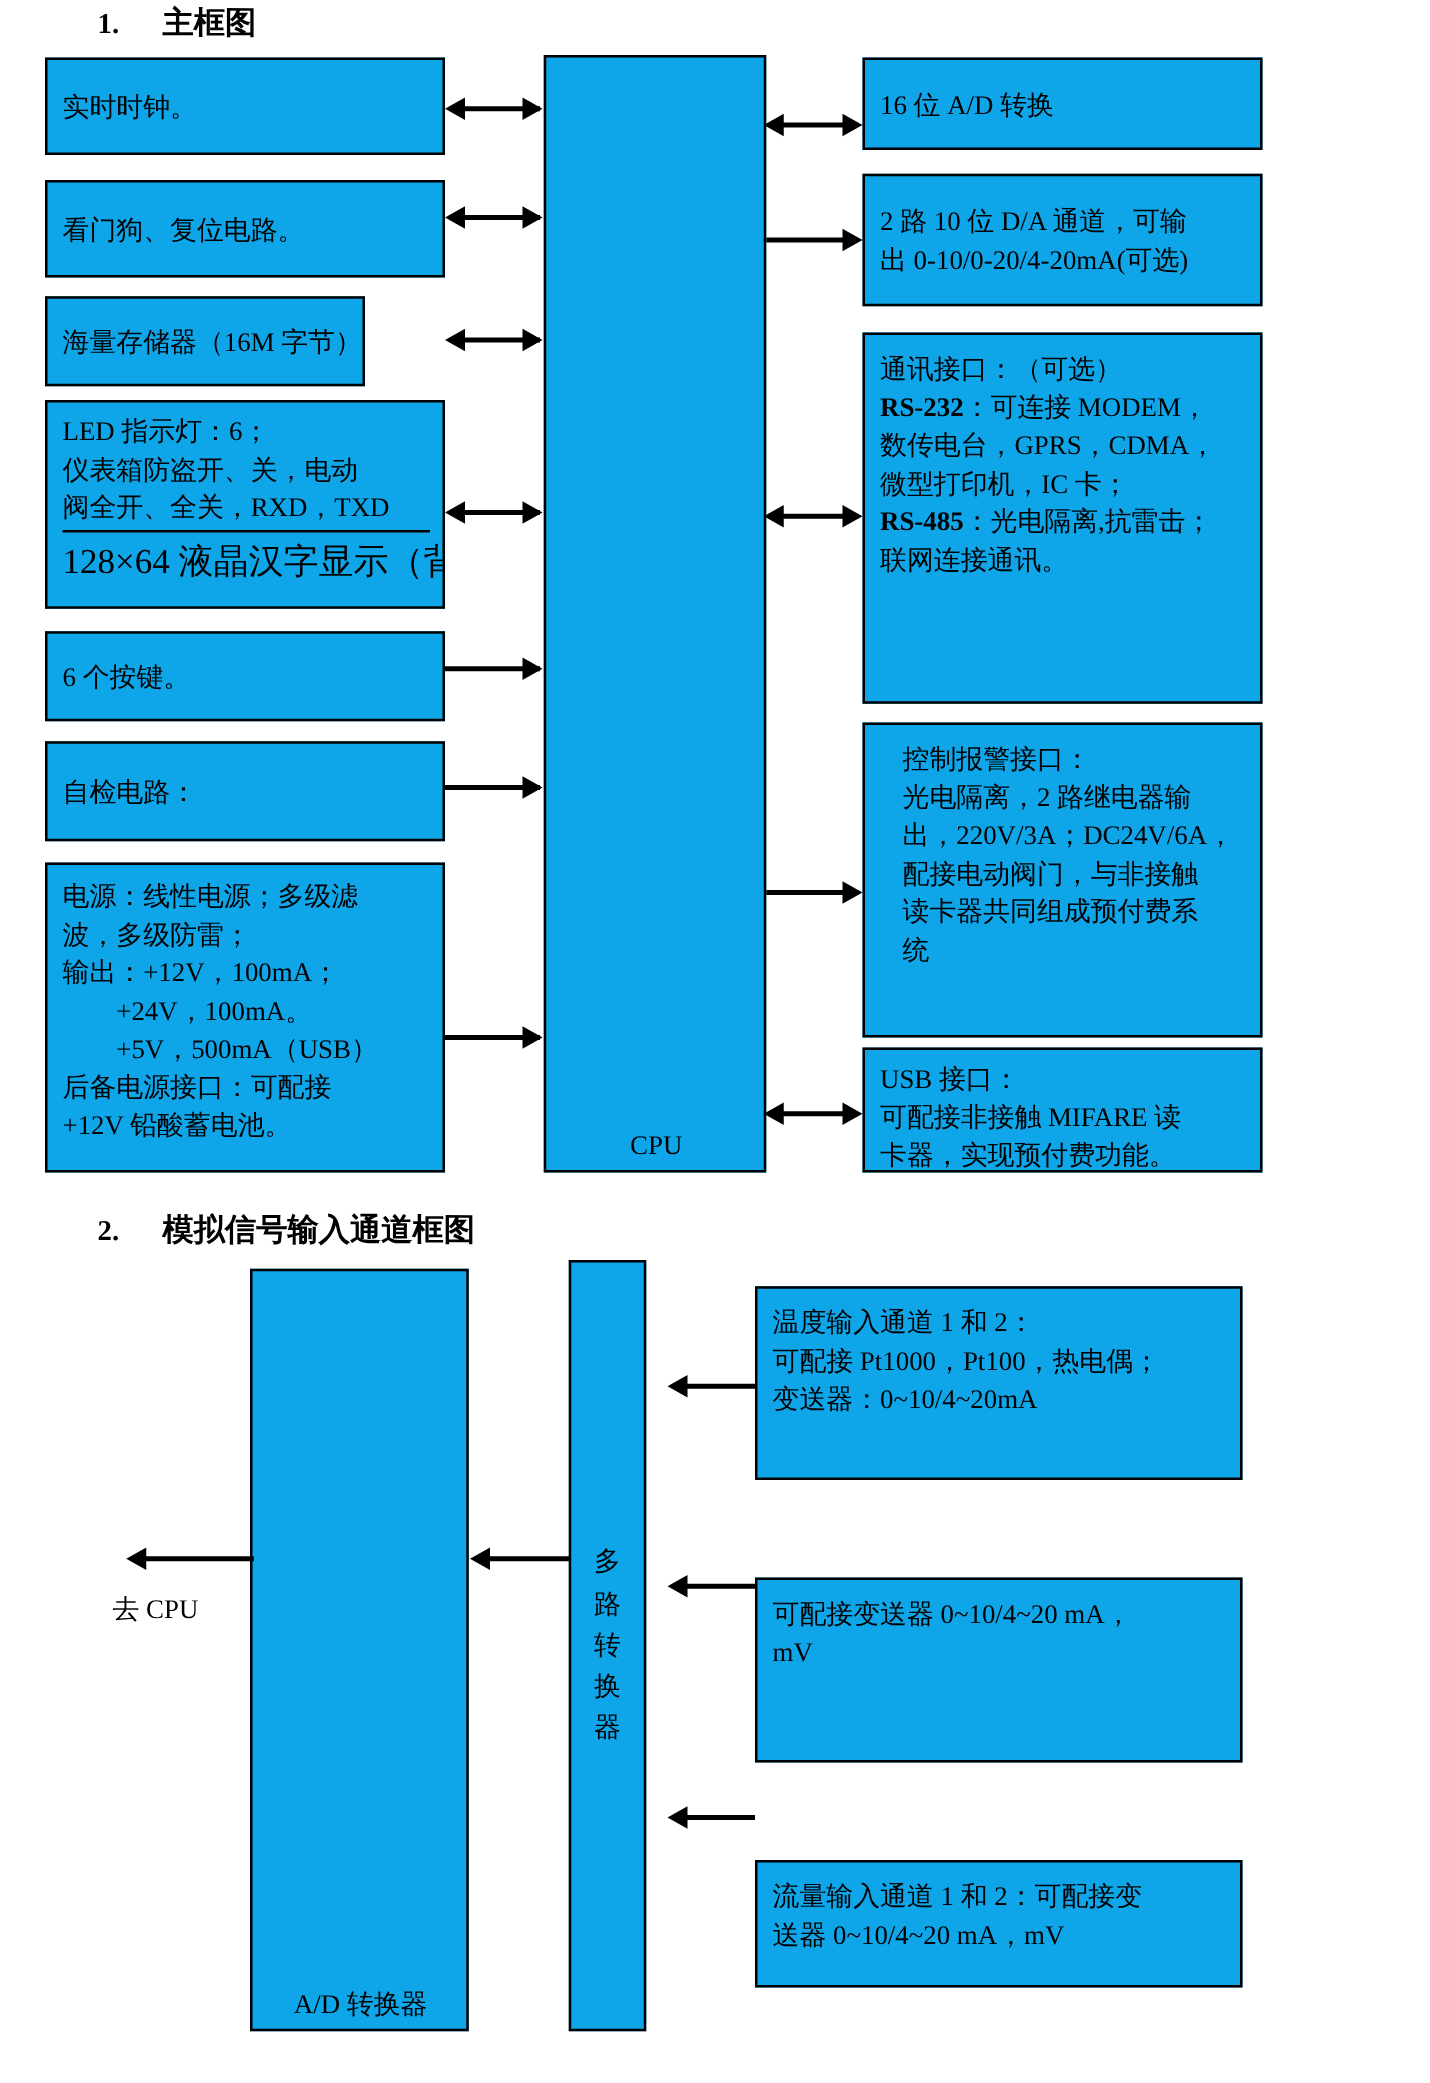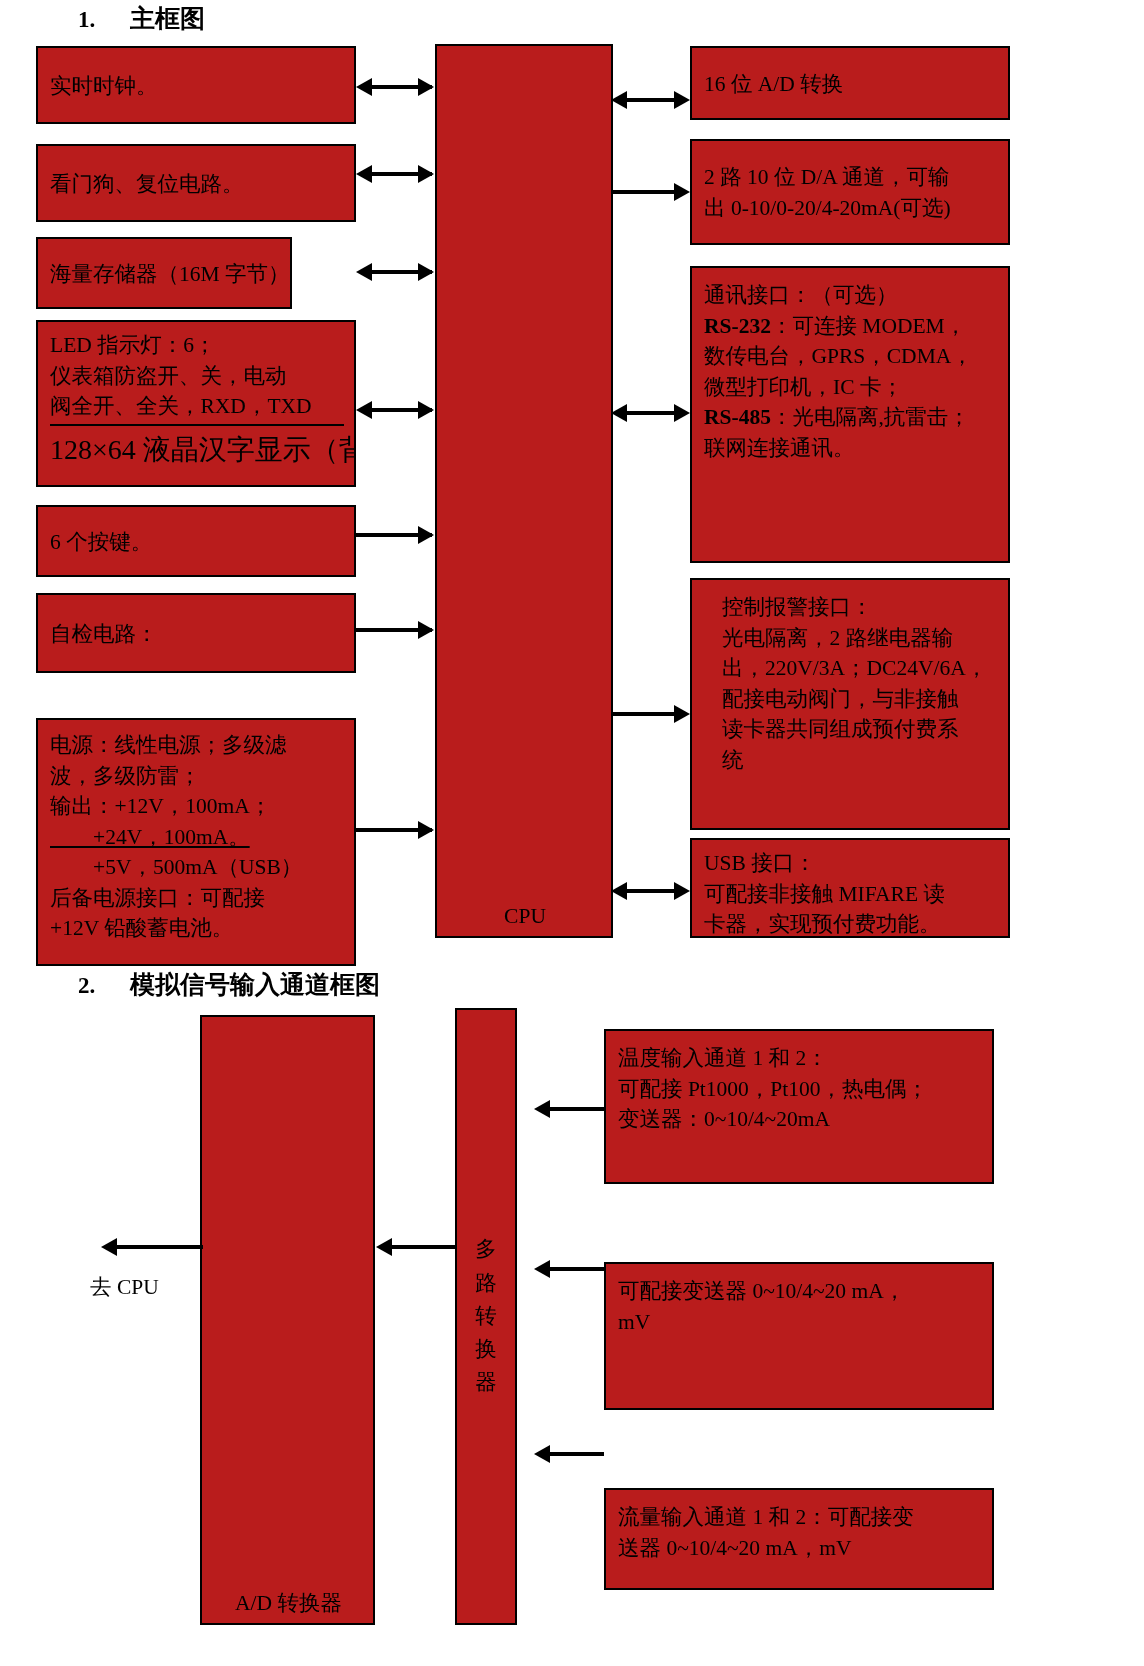--- a/index.html
+++ b/index.html
@@ -31,21 +31,21 @@
     width: 52px;
     font-family: "Liberation Serif", serif;
     font-weight: bold;
     font-size: 23px;
   }
 
   
   .box {
     position: absolute;
     border: 2px solid #000;
-    background: #b91c1c;
+    background: #0ea5e9;
     padding: 6px 10px 4px 12px;
     font-size: 21.5px;
     line-height: 1.42;
     overflow: hidden;
   }
   .box .ln { white-space: nowrap; display: block; }
   .box b { font-weight: bold; }
 
   .box.vcenter {
     display: flex;
@@ -149,25 +149,25 @@
   </div>
   <div class="hline" style="left:356px; top:533px; width:76px;"></div>
   <div class="arrowhead right" style="left:418px; top:526px;"></div>
 
   <div class="box vcenter" style="left:36px; top:593px; width:320px; height:80px;">
     <span class="ln">自检电路：</span>
   </div>
   <div class="hline" style="left:356px; top:628px; width:76px;"></div>
   <div class="arrowhead right" style="left:418px; top:621px;"></div>
 
-  <div class="box" style="left:36px; top:690px; width:320px; height:248px; padding-top:10px;margin-top:28px;">
+  <div class="box" style="left:36px; top:690px; width:320px; height:248px; padding-top:10px;">
     <span class="ln">电源：线性电源；多级滤</span>
     <span class="ln">波，多级防雷；</span>
     <span class="ln">输出：+12V，100mA；</span>
-    <span class="ln" style="white-space:pre;text-decoration:underline;">        +24V，100mA。</span>
+    <span class="ln" style="white-space:pre;">        +24V，100mA。</span>
     <span class="ln" style="white-space:pre;">        +5V，500mA（USB）</span>
     <span class="ln">后备电源接口：可配接</span>
     <span class="ln">+12V 铅酸蓄电池。</span>
   </div>
   <div class="hline" style="left:356px; top:828px; width:76px;"></div>
   <div class="arrowhead right" style="left:418px; top:821px;"></div>
 
   <div class="box vcenter" style="left:690px; top:46px; width:320px; height:74px;">
     <span class="ln">16 位 A/D 转换</span>
   </div>

